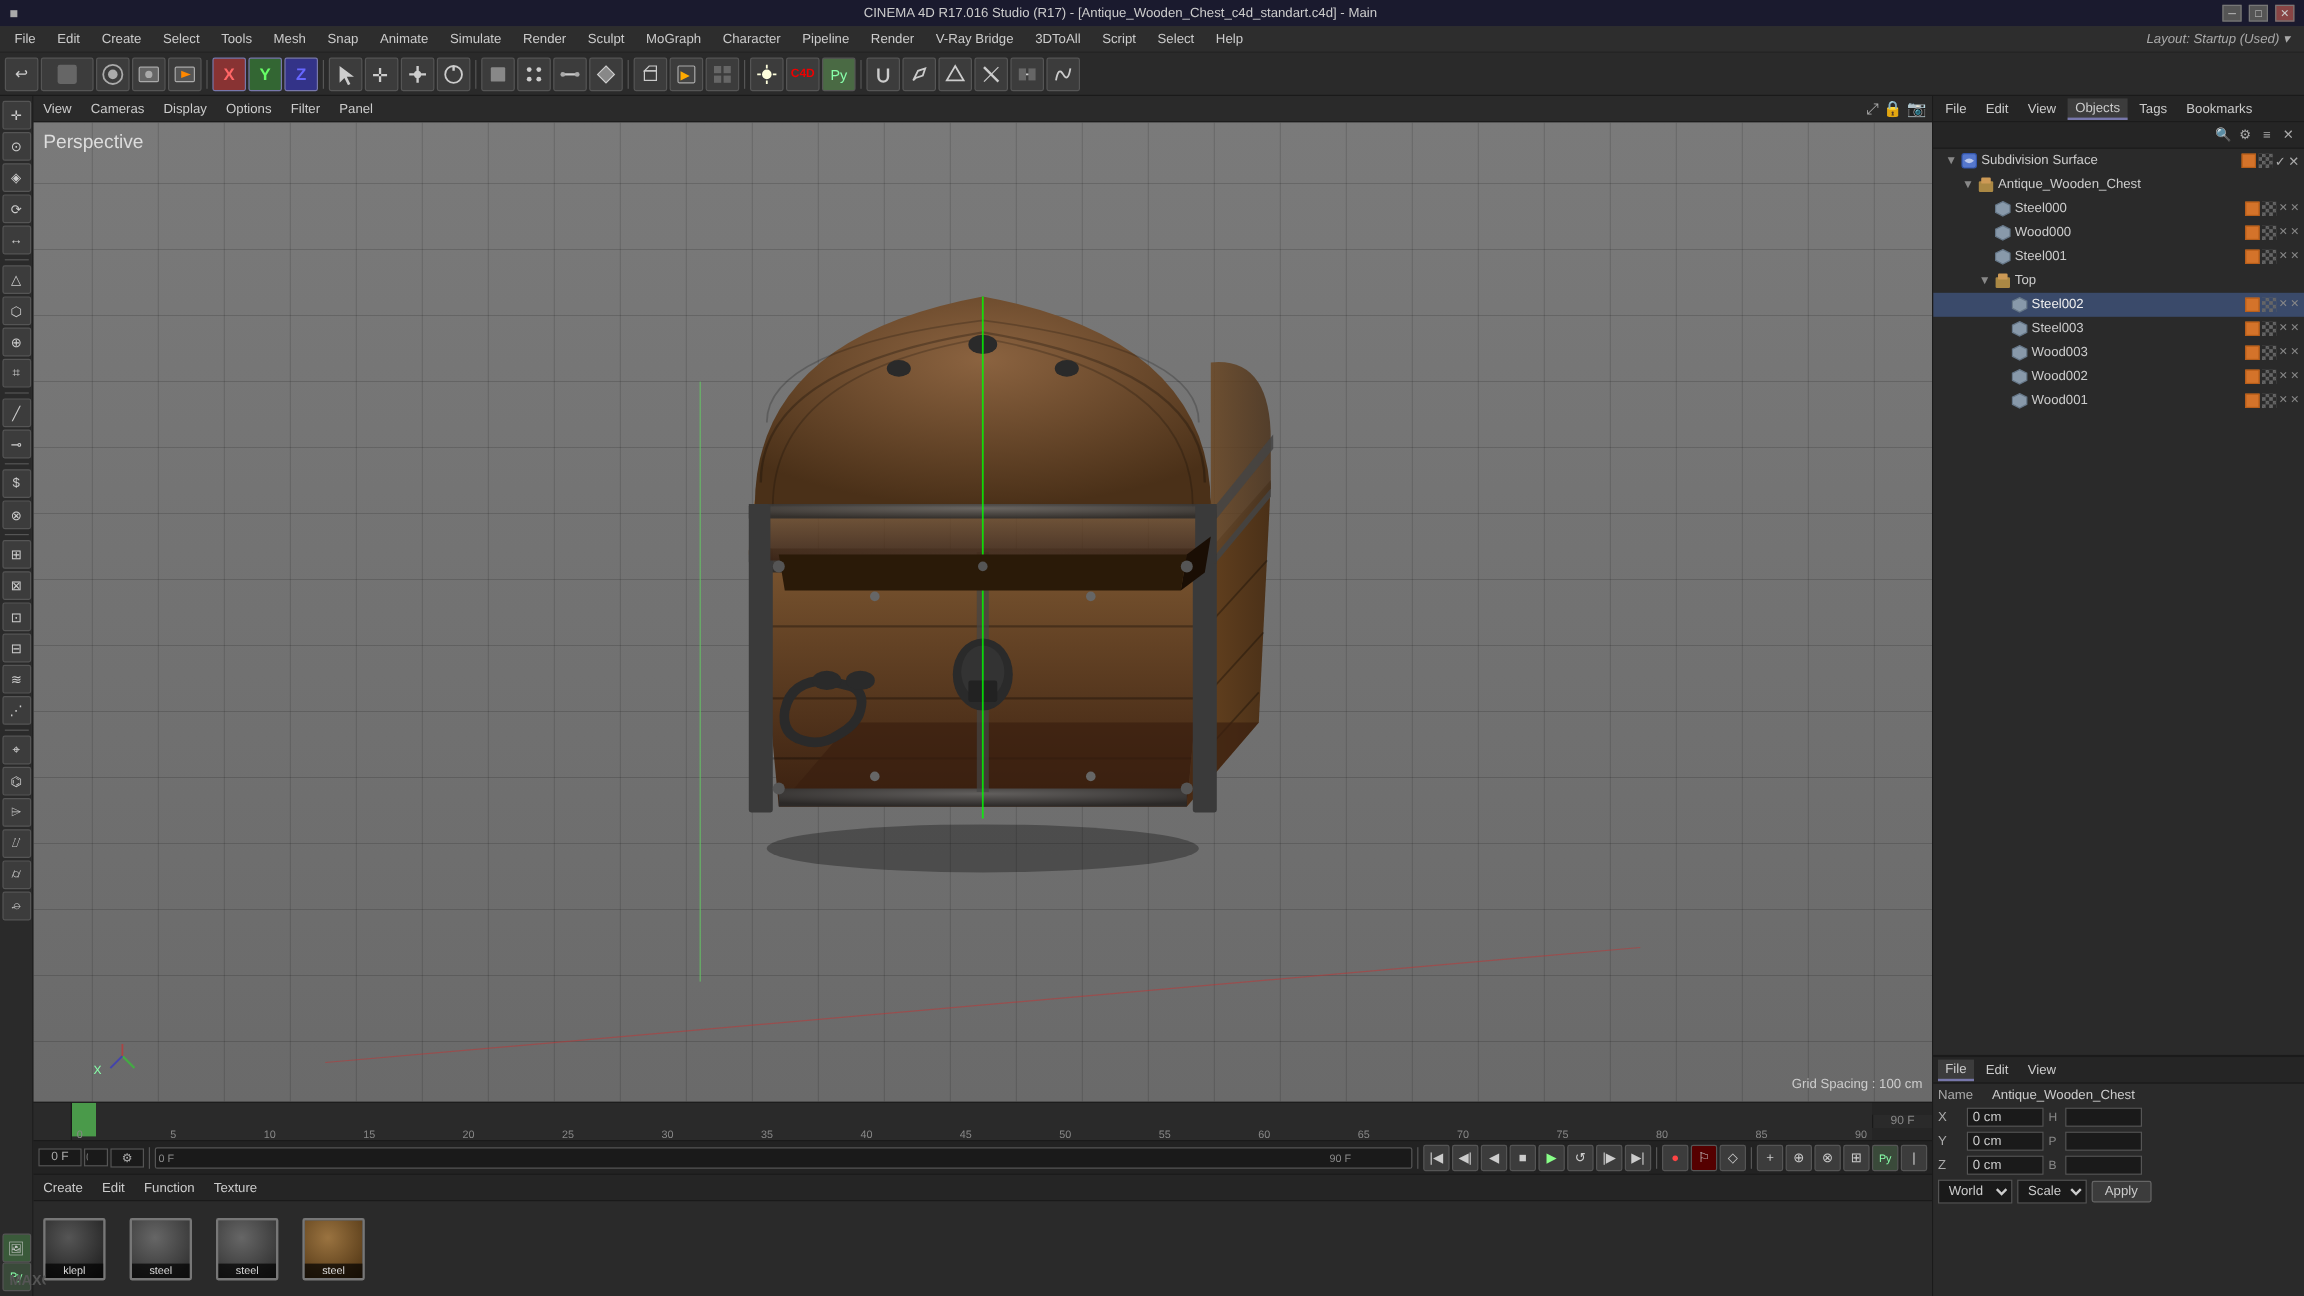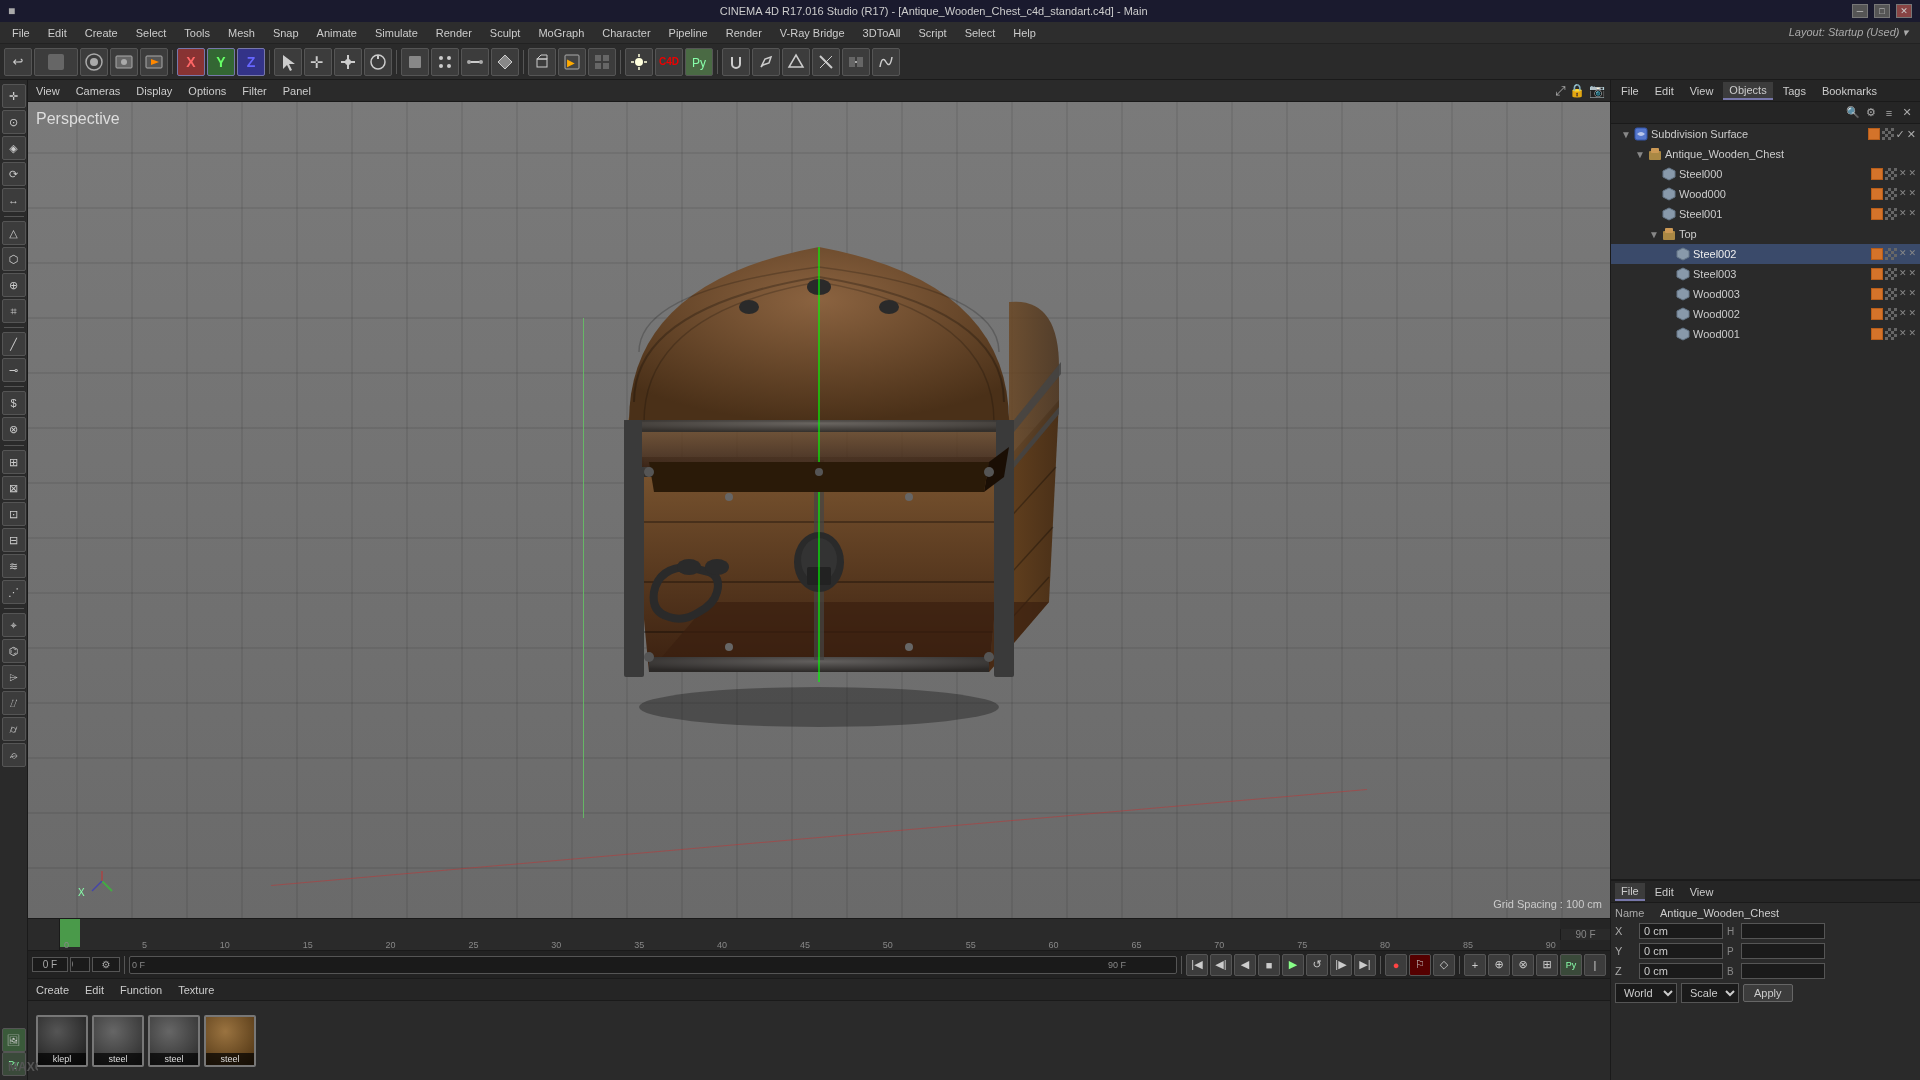--- a/index.html
+++ b/index.html
@@ -119,21 +119,21 @@
     .play-btn {
       width: 22px; height: 22px; background: #3c3c3c; border: 1px solid #555;
       display: flex; align-items: center; justify-content: center;
       font-size: 11px; cursor: pointer; color: #ccc; border-radius: 2px;
     }
     .pb-sep { width: 1px; height: 18px; background: #555; margin: 0 2px; }
 
     
     #material-bar {
       height: 80px; background: #2a2a2a; border-top: 1px solid #1a1a1a;
-      display: flex; align-items: center; padding: 0 8px; gap: 4px;
+      display: flex; align-items: center; padding: 0 8px; gap: 20px;
     }
     #material-bar-header {
       height: 22px; background: #252525; border-top: 1px solid #1a1a1a;
       display: flex; align-items: center; padding: 0 4px; gap: 8px;
     }
     .mat-menu { font-size: 11px; color: #ccc; cursor: pointer; padding: 0 4px; }
     .material-swatch {
       width: 52px; height: 52px; background: #555; border: 2px solid #777;
       display: flex; flex-direction: column; align-items: center; justify-content: flex-end;
       cursor: pointer; position: relative; border-radius: 2px;
@@ -192,21 +192,21 @@
       height: 22px; background: #252525; display: flex; align-items: center;
       padding: 0 4px; gap: 4px; border-bottom: 1px solid #1a1a1a;
     }
     #attr-content {
       flex: 1; padding: 4px; overflow-y: auto;
     }
     .attr-row { display: flex; align-items: center; margin-bottom: 4px; gap: 4px; }
     .attr-label { color: #aaa; font-size: 11px; width: 20px; }
     .attr-input {
       background: #1a1a1a; border: 1px solid #555; padding: 1px 4px;
-      color: #ccc; font-size: 11px; width: 84px;
+      color: #ccc; font-size: 11px; width: 64px;
     }
     .attr-unit { color: #888; font-size: 10px; }
     .attr-letter { color: #888; font-size: 10px; width: 10px; }
     #attr-name-row { display: flex; align-items: center; margin-bottom: 4px; }
     .attr-name-label { color: #aaa; font-size: 11px; width: 45px; }
     .attr-name-value { color: #ccc; font-size: 11px; }
     #coord-mode-row {
       display: flex; align-items: center; gap: 4px; margin-top: 4px;
     }
     .coord-dropdown {

